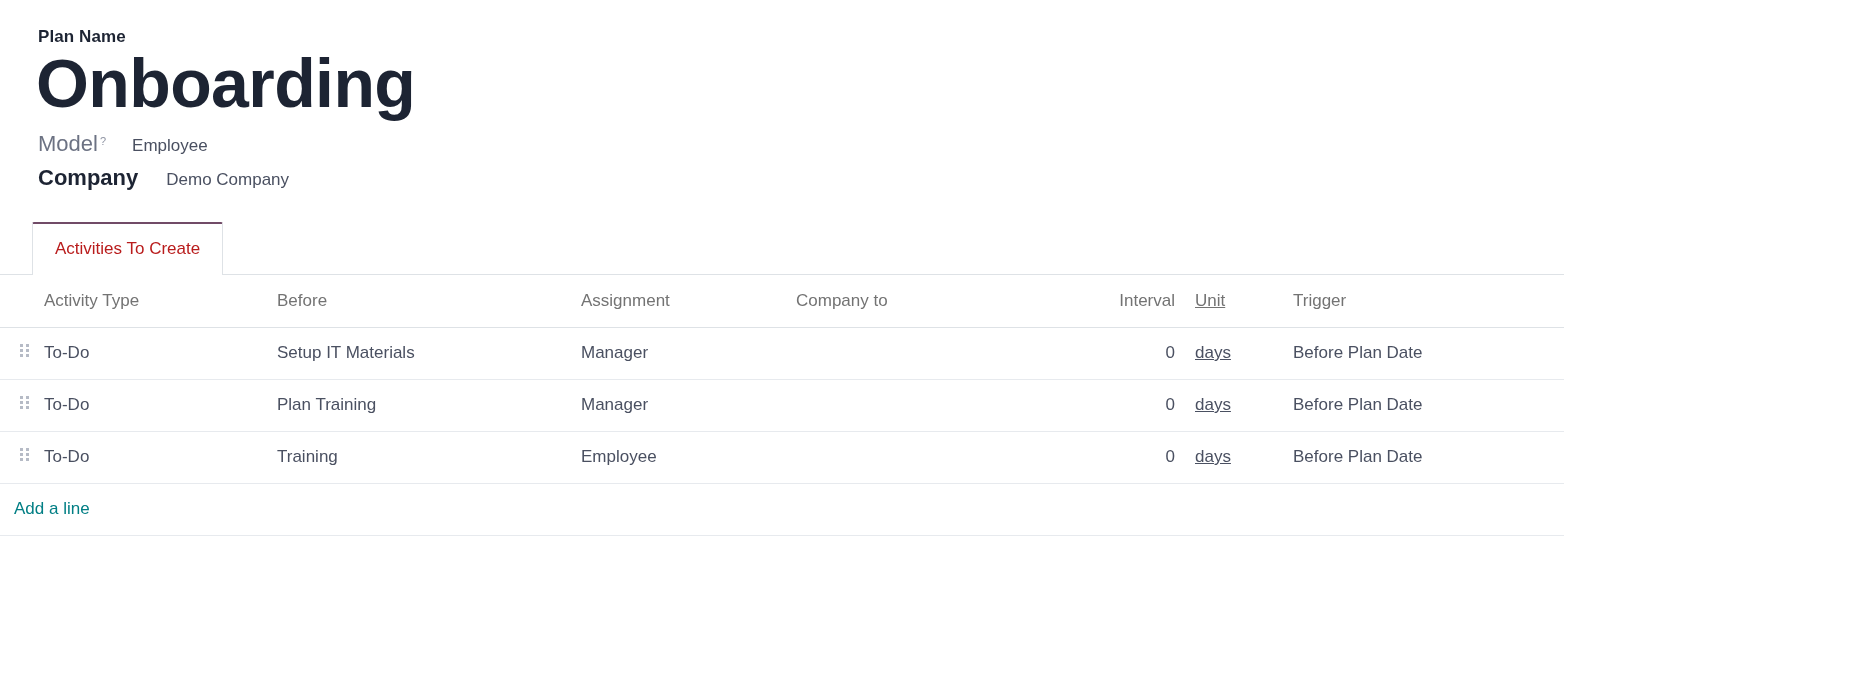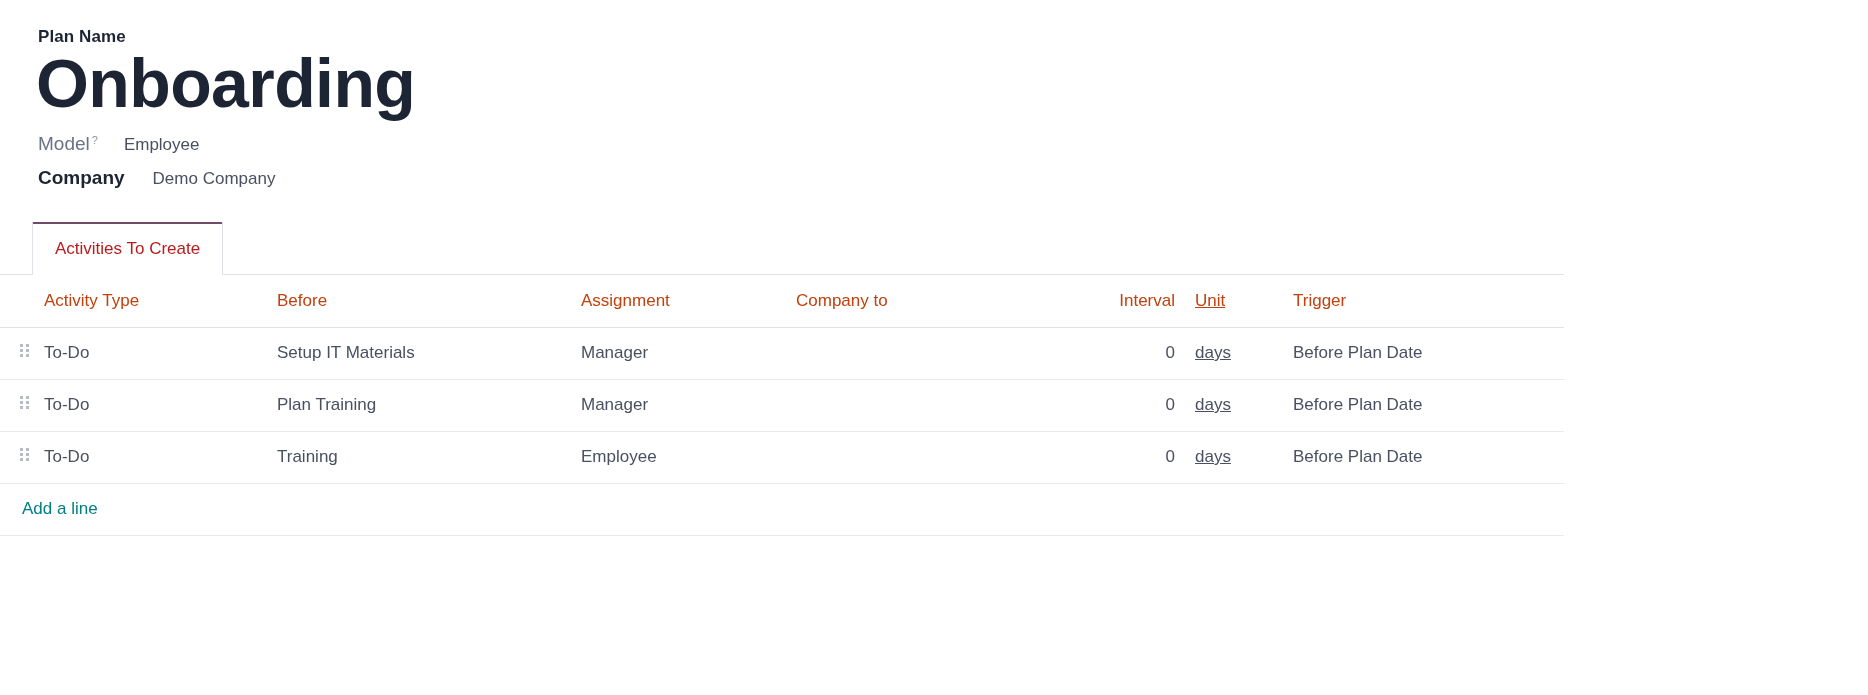--- a/index.html
+++ b/index.html
@@ -55,21 +55,21 @@
     height: 34px;
   }
   .field-col {
     display: flex;
     align-items: baseline;
   }
   .col-left  { width: 920px; }
   .col-right { flex: 1; }
 
   .f-label {
-    font-size: 19px;
+    font-size: 22px;
     line-height: 24px;
     white-space: nowrap;
   }
   .f-label.muted { color: #6c7283; font-weight: 400; }
   .f-label.strong { color: #1d2433; font-weight: 700; }
   .f-help {
     font-size: 11px;
     color: #8f94a3;
     vertical-align: super;
     position: relative;
@@ -126,21 +126,21 @@
   table.o-list th, table.o-list td {
     font-size: 17px;
     color: #1d2433;
     text-align: left;
     vertical-align: middle;
     padding: 0;
   }
   table.o-list thead th {
     height: 52px;
     font-weight: 400;
-    color: #c2410c;
+    color: #737373;
     border-bottom: 1px solid #dee2e6;
     background: #fff;
     cursor: pointer;
     white-space: nowrap;
   }
   table.o-list tbody td {
     height: 52px;
     border-bottom: 1px solid #e7eaee;
     color: #4a5061;
     white-space: nowrap;
@@ -206,21 +206,21 @@
 
   
   tr.add-row td {
     height: 52px;
     border-bottom: 1px solid #e7eaee;
   }
   .add-line {
     font-size: 17px;
     color: #017e84;
     cursor: pointer;
-    padding-left: 22px;
+    padding-left: 14px;
     display: inline-block;
   }
 </style>
 </head>
 <body>
 
 <div class="sheet">
 
   <div class="form-head">
     <div class="plan-name-label">Plan Name</div>

